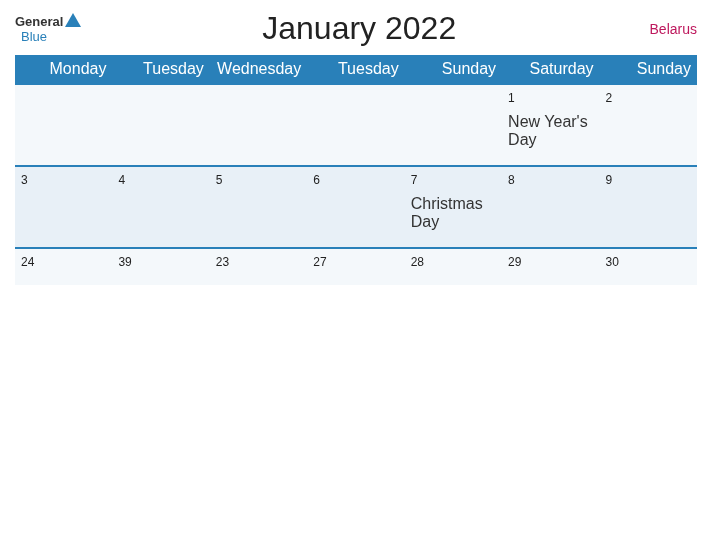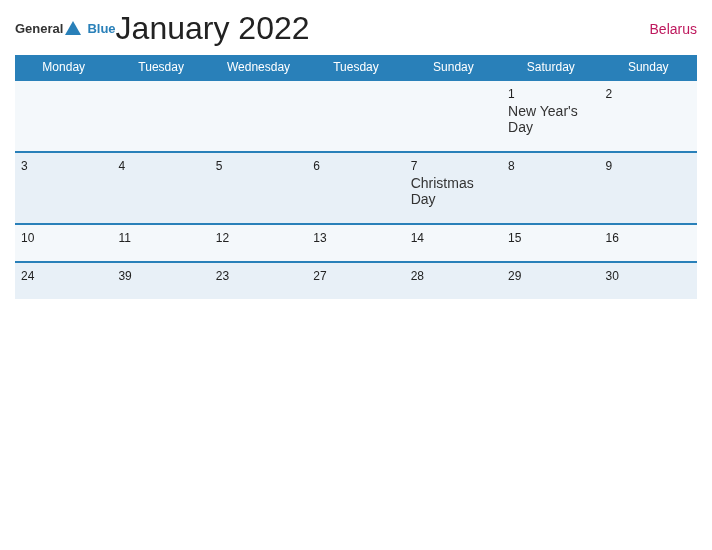--- a/index.html
+++ b/index.html
@@ -28,57 +28,57 @@
       font-size: 12px;
       color: #333;
     }
     .logo-general {
       font-size: 13px;
       font-weight: bold;
       color: #333;
     }
     .logo-blue {
       font-size: 13px;
-      font-weight: bold;
+      font-weight: normal;
       color: #2980b9;
       padding-left: 6px;
     }
     .logo-triangle {
       width: 0;
       height: 0;
       border-left: 8px solid transparent;
       border-right: 8px solid transparent;
       border-bottom: 14px solid #2980b9;
       margin-left: 2px;
       margin-bottom: 2px;
     }
     .month-title {
       font-size: 32px;
       font-weight: normal;
       color: #222;
-      text-align: left;
+      text-align: center;
       flex: 1;
     }
     .country {
       font-size: 14px;
       color: #be185d;
       min-width: 60px;
       text-align: right;
     }
     .calendar-table {
       width: 100%;
       border-collapse: collapse;
     }
     .calendar-table thead tr th {
       background: #2980b9;
       color: #fff;
-      font-size: 12px;
+      font-size: 16px;
       font-weight: normal;
       padding: 5px 6px;
-      text-align: center;
+      text-align: right;
       border: none;
     }
     .calendar-table tbody tr {
       border-top: 2px solid #2980b9;
     }
     .calendar-table tbody tr td {
       vertical-align: top;
       padding: 6px 6px 16px 6px;
       font-size: 12px;
       color: #222;
@@ -87,33 +87,33 @@
     }
     .calendar-table tbody tr:nth-child(even) td {
       background: #e8f0f7;
     }
     .day-number {
       font-size: 12px;
       color: #222;
       display: block;
     }
     .holiday-label {
-      font-size: 14px;
+      font-size: 16px;
       color: #333;
       display: block;
-      margin-top: 2px;
+      margin-top: 8px;
     }
   </style>
 </head>
 <body>
 
 <div class="calendar-container">
   <div class="header">
     <div class="logo">
-      <div style="display:flex;align-items:flex-start;">
+      <div style="display:flex;flex-direction:column;align-items:flex-start;">
         <div style="display:flex;align-items:center;">
           <span class="logo-general">General</span>
           <div class="logo-triangle"></div>
         </div>
         <span class="logo-blue">Blue</span>
       </div>
     </div>
     <h1 class="month-title">January 2022</h1>
     <div class="country">Belarus</div>
   </div>
@@ -164,43 +164,20 @@
           </td>
           <td>
             <span class="day-number">8</span>
           </td>
           <td>
             <span class="day-number">9</span>
           </td>
         </tr>
         <tr>
           <td>
-            <span class="day-number">10</span>
-          </td>
-          <td>
-            <span class="day-number">11</span>
-          </td>
-          <td>
-            <span class="day-number">12</span>
-          </td>
-          <td>
-            <span class="day-number">13</span>
-          </td>
-          <td>
-            <span class="day-number">14</span>
-          </td>
-          <td>
-            <span class="day-number">15</span>
-          </td>
-          <td>
-            <span class="day-number">16</span>
-          </td>
-        </tr>
-        <tr>
-          <td>
             <span class="day-number">24</span>
           </td>
           <td>
             <span class="day-number">39</span>
           </td>
           <td>
             <span class="day-number">23</span>
           </td>
           <td>
             <span class="day-number">27</span>

